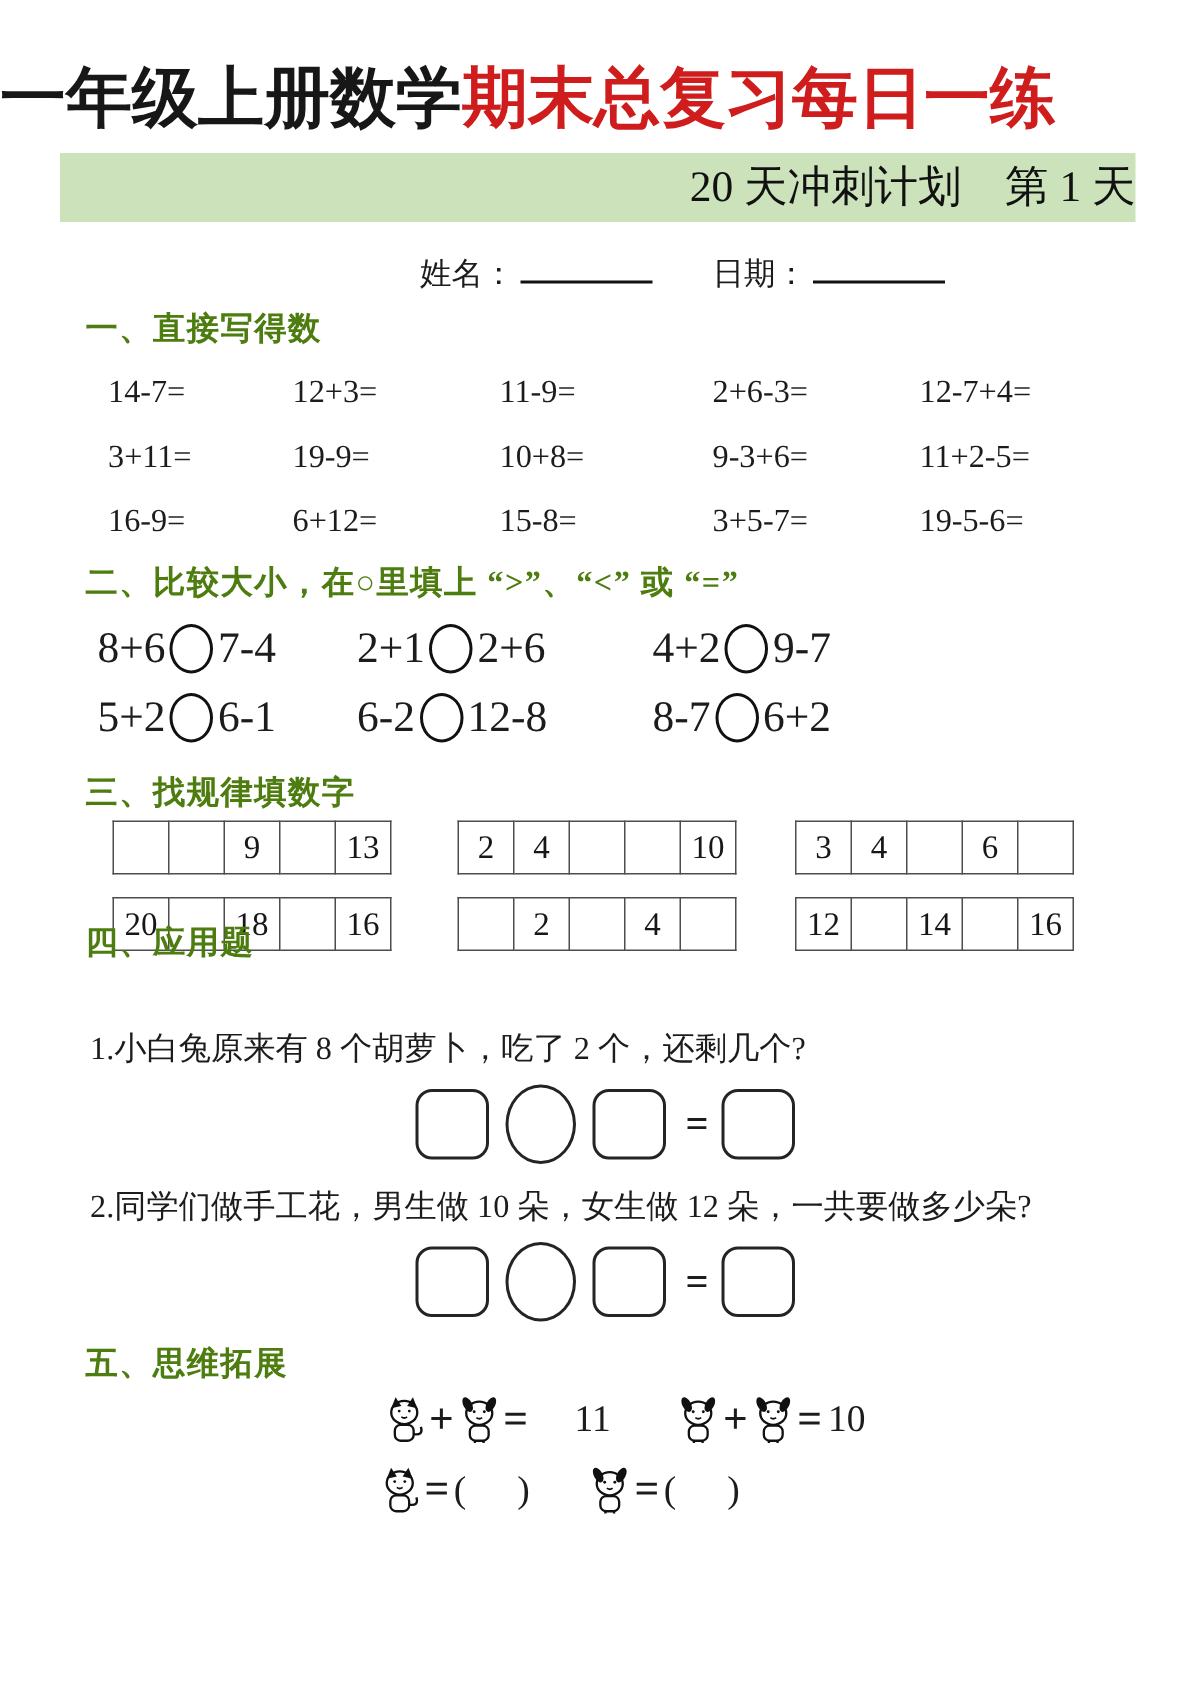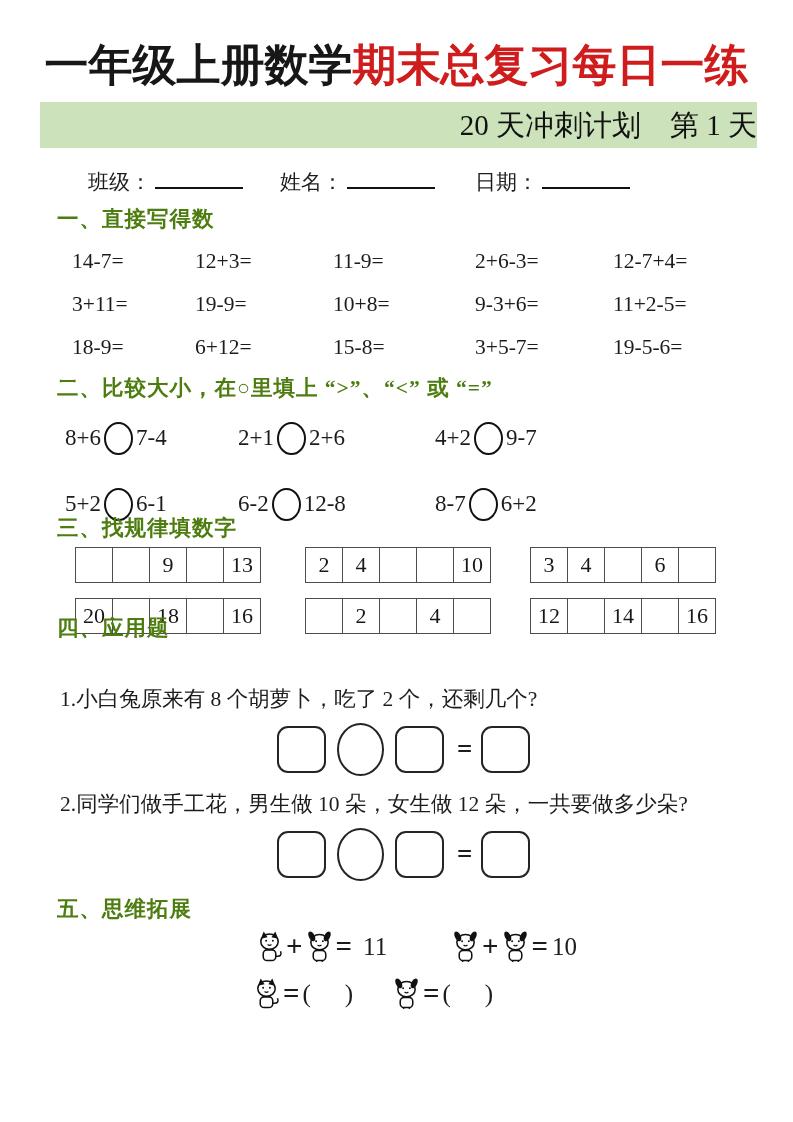--- a/index.html
+++ b/index.html
@@ -2,21 +2,21 @@
 <html><head>
 <meta charset="utf-8">
 <style>
   html,body{margin:0;padding:0;background:#ffffff;}
   .page{
     position:relative;width:793px;height:1122px;background:#ffffff;
     font-family:"Liberation Serif","DejaVu Serif",serif;color:#1c1c1c;overflow:hidden;
   }
   
   .title{
-    position:absolute;top:36px;left:0;width:100%;text-align:center;
+    position:absolute;top:36px;left:0;width:100%;
     font-size:44px;font-weight:bold;letter-spacing:0px;white-space:nowrap;
   }
   .t-black{color:#171717;}
   .t-red{color:#cf1d1d;}
   .banner{
     position:absolute;top:102px;left:40px;width:717px;height:46px;
     background:#cbe2bb;text-align:right;line-height:47px;font-size:29px;color:#111;
   }
   
   .form-item{position:absolute;top:168px;font-size:21px;white-space:nowrap;}
@@ -31,72 +31,71 @@
     position:absolute;top:240px;left:72px;width:700px;
     display:grid;grid-template-columns:123px 138px 142px 138px auto;
     font-size:21.5px;line-height:43px;
   }
   .calc-grid span{height:43px;}
   
   .cmp-row{
     position:absolute;left:65px;width:710px;
     display:grid;grid-template-columns:173px 197px 170px auto;
   }
-  .cmp-item{display:flex;align-items:center;font-size:23px;height:44px;white-space:nowrap;}
+  .cmp-item{display:flex;font-size:29px;height:44px;white-space:nowrap;}
   .cmp-circle{
     display:inline-block;width:25px;height:29px;border:2.6px solid #111;
     border-radius:50%;margin:0 3px;flex:0 0 auto;
   }
   
   .seq-table{position:absolute;border-collapse:collapse;}
   .seq-table td{
     width:36px;height:34px;border:1.7px solid #4d4d4d;text-align:center;
     font-size:22px;color:#171717;padding:0;
   }
   
   .word-problem{position:absolute;left:60px;font-size:21.5px;white-space:nowrap;}
   .shape-row{position:absolute;left:277px;display:flex;align-items:center;}
   .shape-box{width:45px;height:43px;border:2.7px solid #242424;border-radius:11px;margin-right:11px;}
   .shape-oval{width:43px;height:49px;border:2.7px solid #242424;border-radius:50%;margin-right:11px;}
   .shape-eq{font-size:27px;font-weight:bold;margin:0 9px 0 2px;}
   
   .think-group{position:absolute;display:flex;align-items:center;white-space:nowrap;}
   .op{font-size:29px;font-weight:bold;margin:0 3px;}
-  .sum{font-size:25px;margin-left:8px;}
+  .sum{font-size:25px;margin-left:28px;}
   .sum-tight{font-size:25px;margin-left:1px;}
   .paren{font-size:25px;}
   .paren-gap{display:inline-block;width:34px;}
   .animal{flex:0 0 auto;}
 </style>
 </head>
 <body>
 
 <div class="page">
 
   <div class="title"><span class="t-black">一年级上册数学</span><span class="t-red">期末总复习每日一练</span></div>
 
   <div class="banner">20 天冲刺计划　第 1 天</div>
 
-  <span class="form-item" style="left:88px"><span>班级：</span><span class="blank"></span></span>
   <span class="form-item" style="left:475px"><span>日期：</span><span class="blank"></span></span>
   <span class="form-item" style="left:280px"><span>姓名：</span><span class="blank"></span></span>
 
   <div class="sec-heading" style="top:204px">一、直接写得数</div>
   <div class="calc-grid">
     <span>14-7=</span>
     <span>12+3=</span>
     <span>11-9=</span>
     <span>2+6-3=</span>
     <span>12-7+4=</span>
     <span>3+11=</span>
     <span>19-9=</span>
     <span>10+8=</span>
     <span>9-3+6=</span>
     <span>11+2-5=</span>
-    <span>18-9=</span>
+    <span>16-9=</span>
     <span>6+12=</span>
     <span>15-8=</span>
     <span>3+5-7=</span>
     <span>19-5-6=</span>
   </div>
 
   <div class="sec-heading" style="top:373px">二、比较大小，在○里填上 “&gt;”、“&lt;” 或 “=”</div>
   <div class="cmp-row" style="top:416px">
     <span class="cmp-item">
         <span>8+6</span>
@@ -107,21 +106,21 @@
         <span>2+1</span>
         <span class="cmp-circle"></span>
         <span>2+6</span>
       </span>
     <span class="cmp-item">
         <span>4+2</span>
         <span class="cmp-circle"></span>
         <span>9-7</span>
       </span>
   </div>
-  <div class="cmp-row" style="top:482px">
+  <div class="cmp-row" style="top:462px">
     <span class="cmp-item">
         <span>5+2</span>
         <span class="cmp-circle"></span>
         <span>6-1</span>
       </span>
     <span class="cmp-item">
         <span>6-2</span>
         <span class="cmp-circle"></span>
         <span>12-8</span>
       </span>

